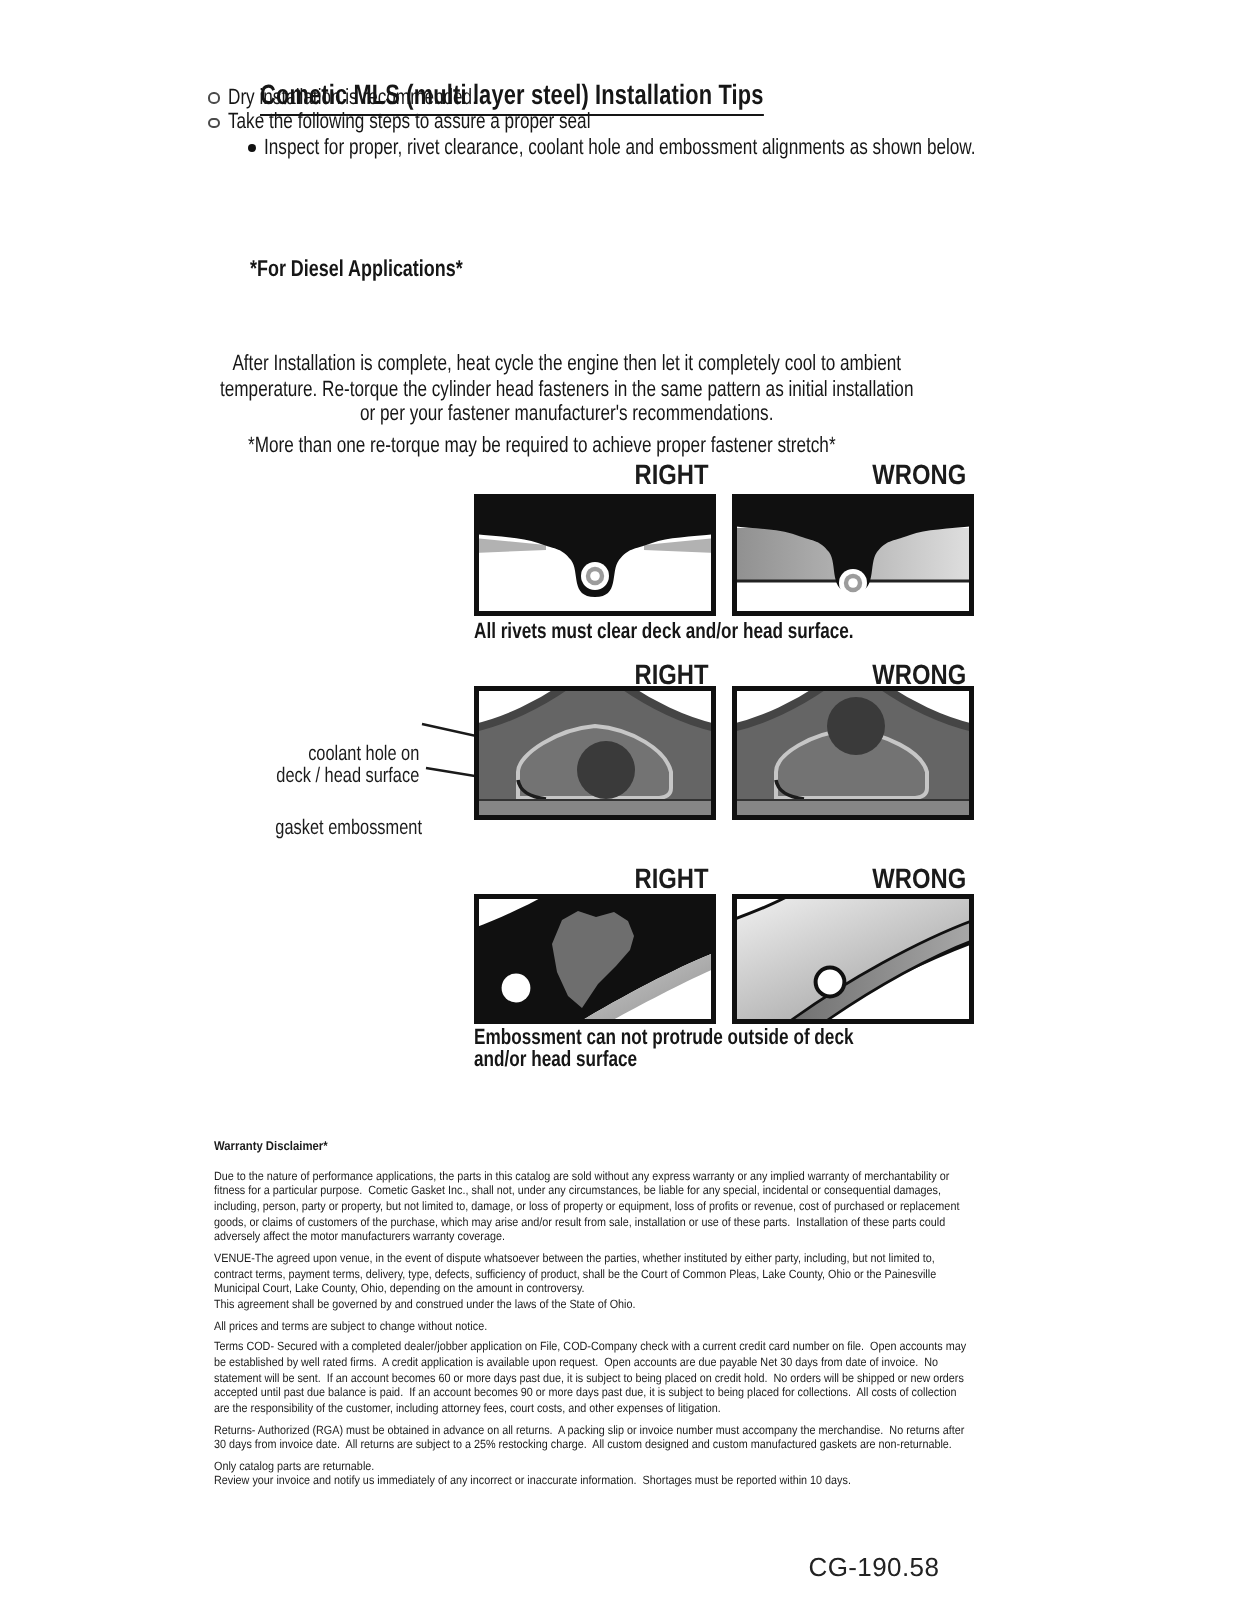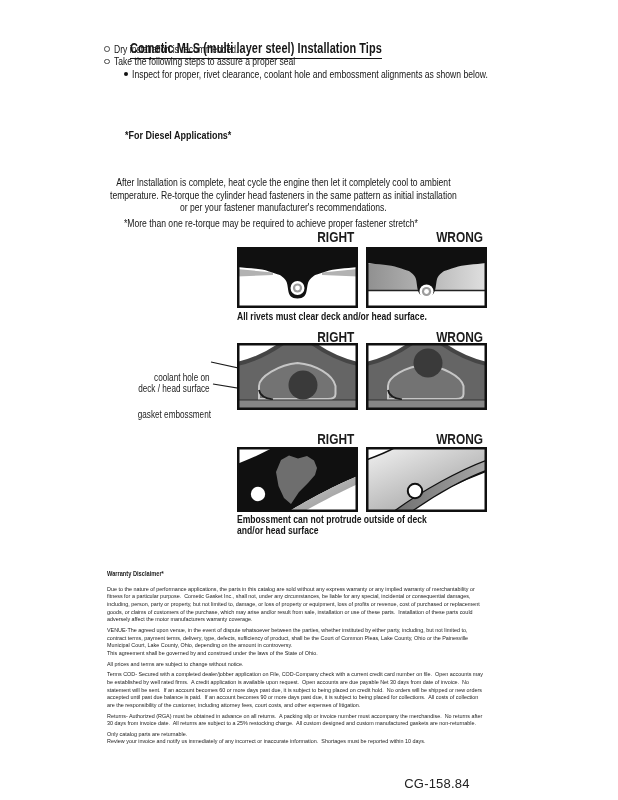--- a/index.html
+++ b/index.html
@@ -235,16 +235,16 @@
 statement will be sent.  If an account becomes 60 or more days past due, it is subject to being placed on credit hold.  No orders will be shipped or new orders
 accepted until past due balance is paid.  If an account becomes 90 or more days past due, it is subject to being placed for collections.  All costs of collection
 are the responsibility of the customer, including attorney fees, court costs, and other expenses of litigation.</span></p>
     <p><span class="wx">Returns- Authorized (RGA) must be obtained in advance on all returns.  A packing slip or invoice number must accompany the merchandise.  No returns after
 30 days from invoice date.  All returns are subject to a 25% restocking charge.  All custom designed and custom manufactured gaskets are non-returnable.</span></p>
     <p><span class="wx">Only catalog parts are returnable.
 Review your invoice and notify us immediately of any incorrect or inaccurate information.  Shortages must be reported within 10 days.</span></p>
   </div>
 
   <div class="abs footer-num" style="left:389px; top:761px;">
-    <span>CG-158.84</span>
+    <span>CG-190.58</span>
   </div>
 
 </div>
 
 </body></html>

